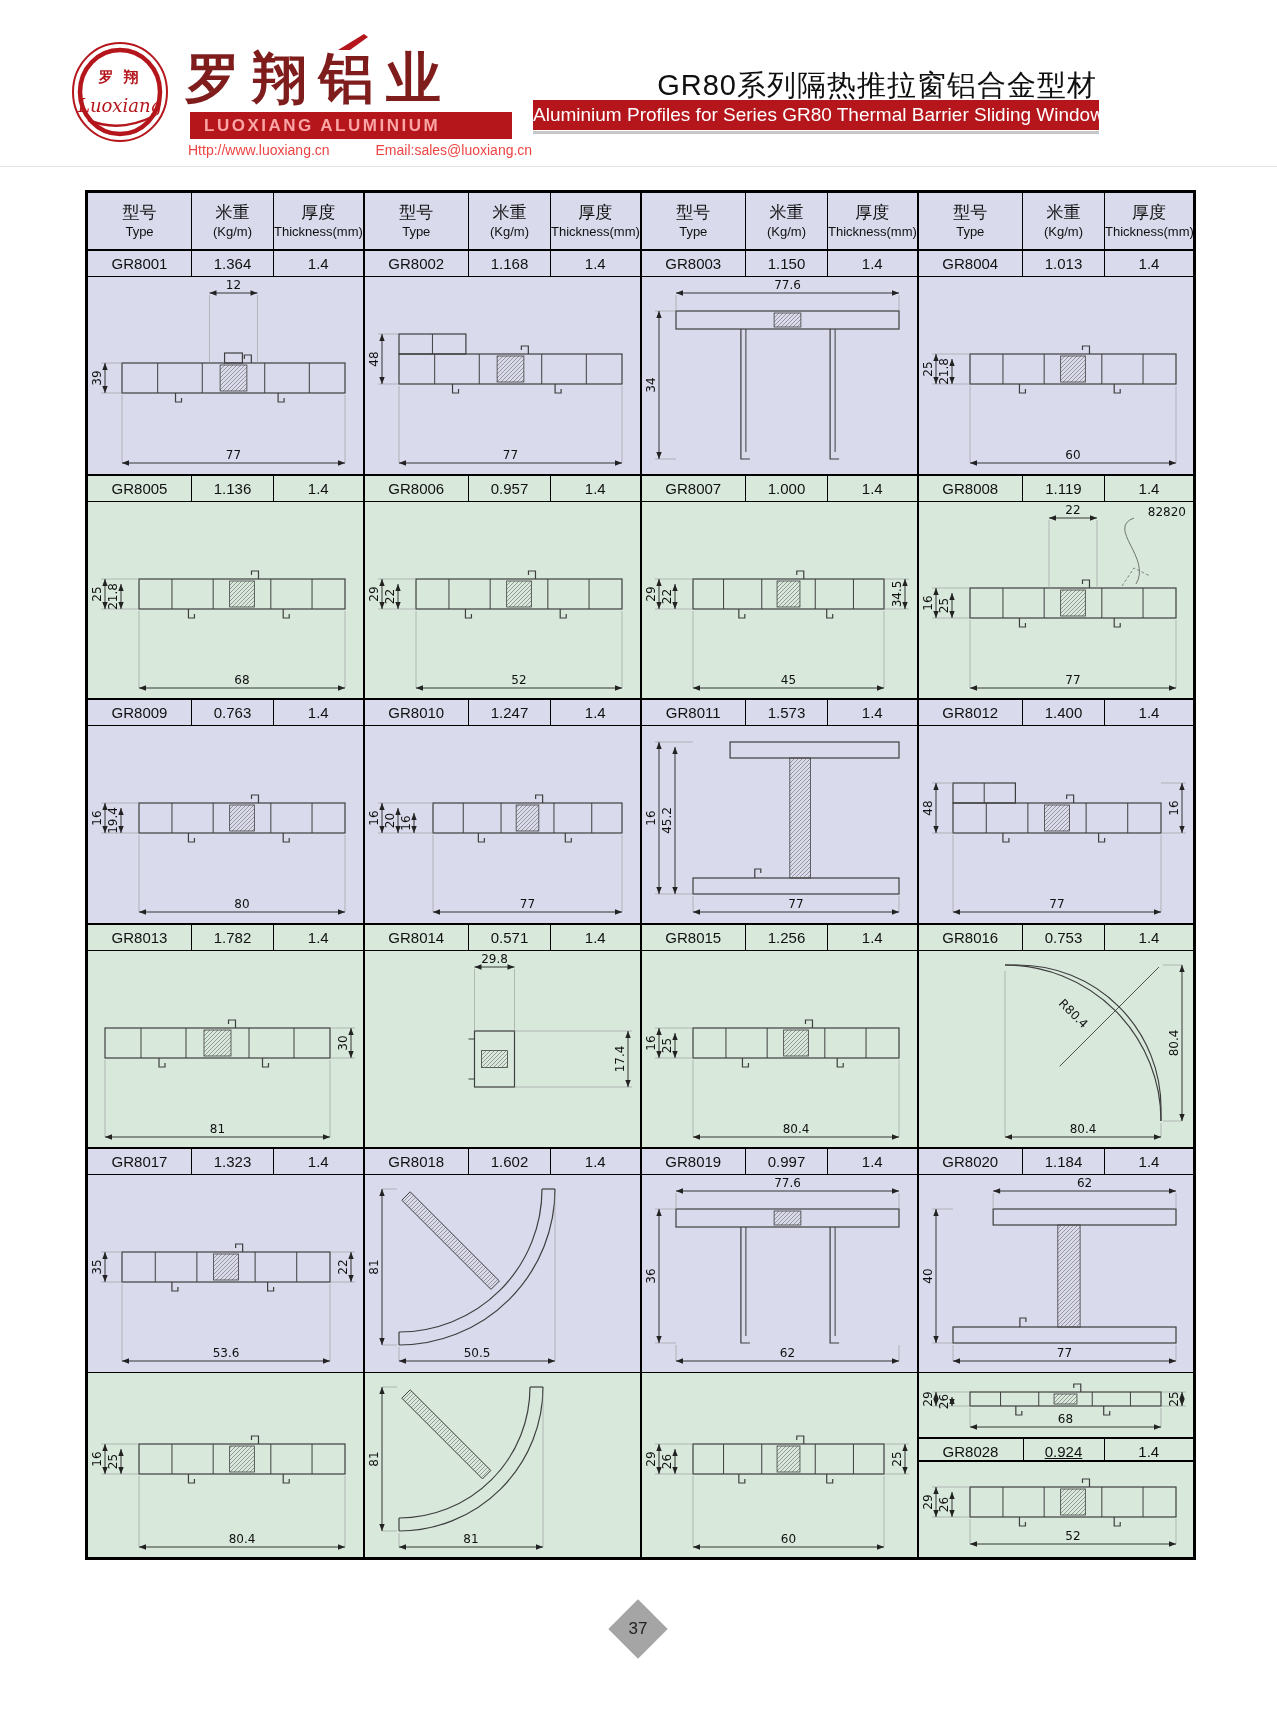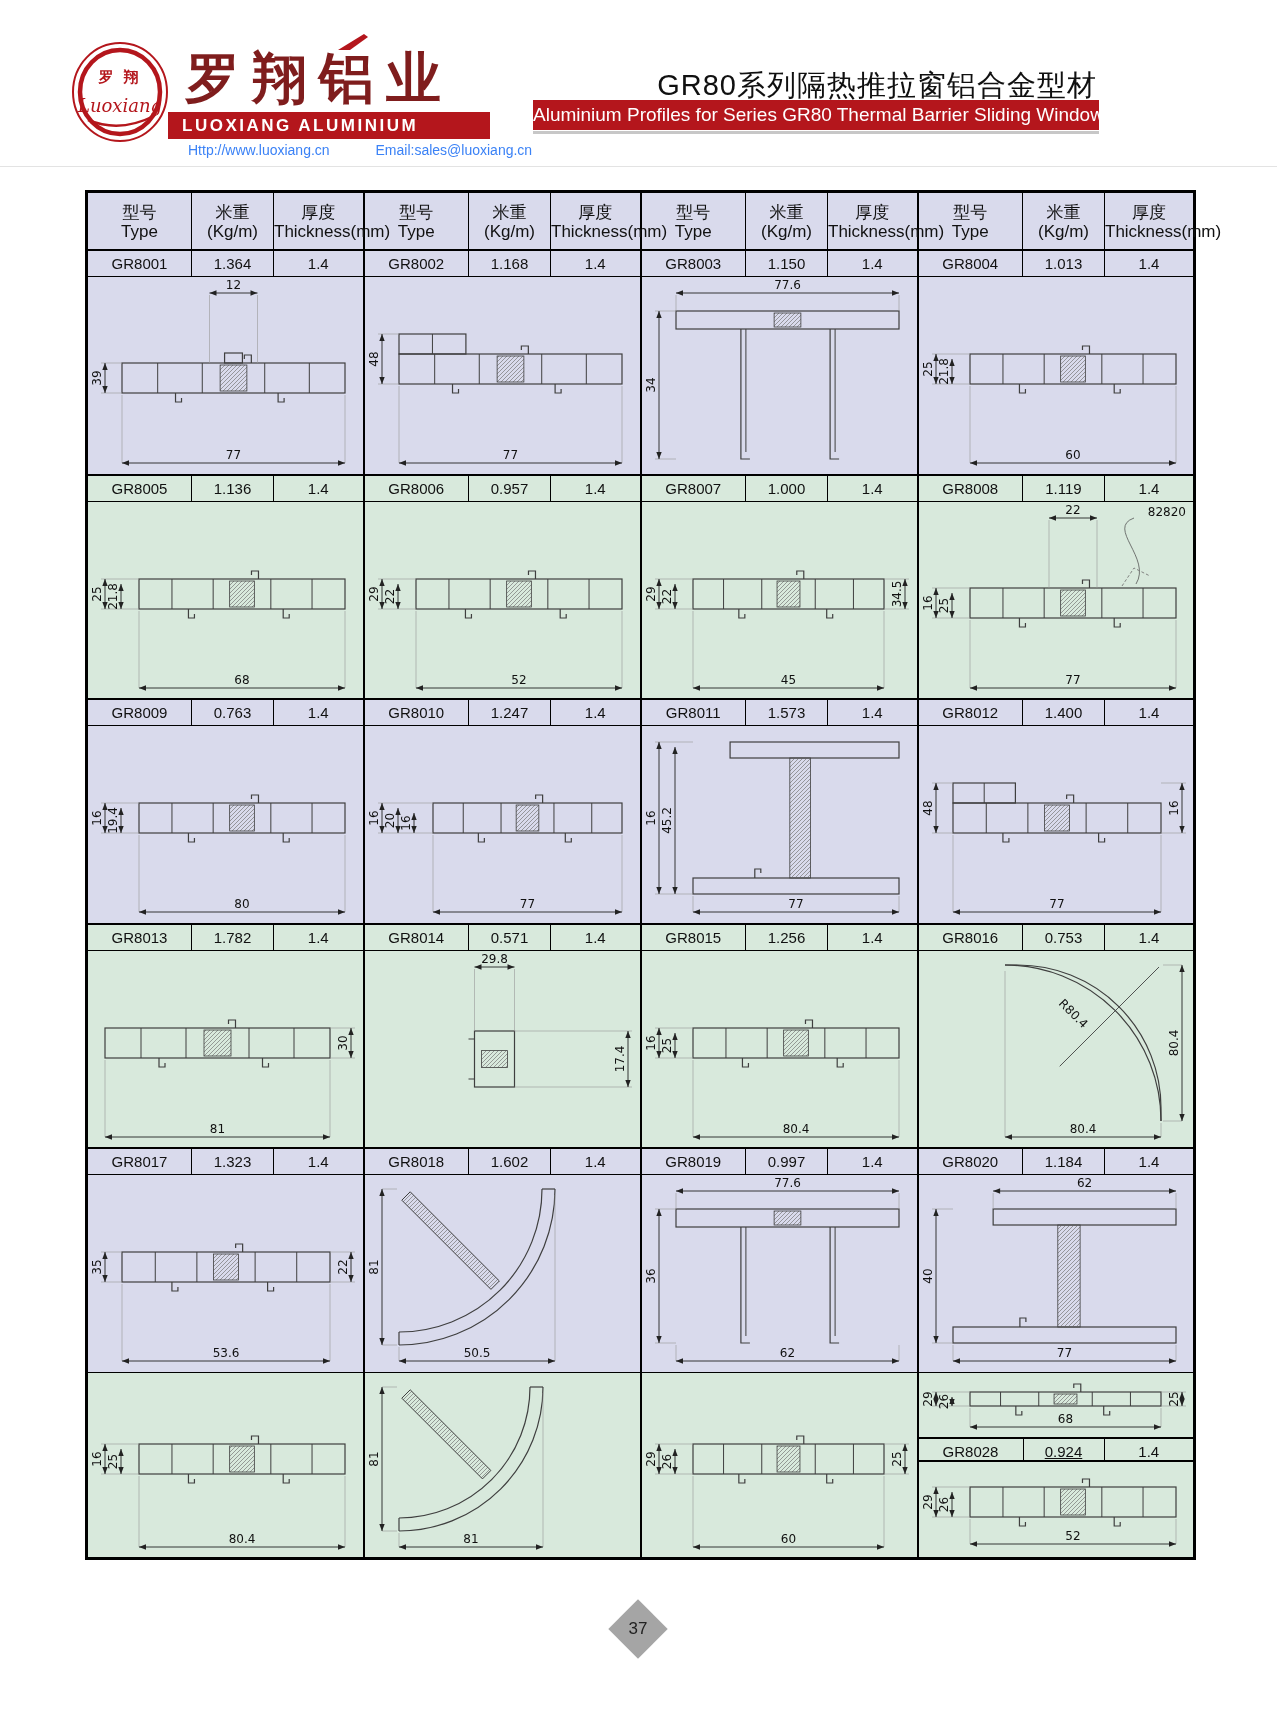--- a/index.html
+++ b/index.html
@@ -5,40 +5,40 @@
   html,body{margin:0;padding:0;}
   body{width:1277px;height:1720px;position:relative;background:#ffffff;
        font-family:"Liberation Sans",sans-serif;color:#111;overflow:hidden;}
   .page{position:absolute;inset:0;}
 
   
   .logo{position:absolute;left:70px;top:40px;width:100px;height:104px;}
   .company-cn{position:absolute;left:185px;top:42px;font-size:55px;font-weight:bold;
               letter-spacing:12px;color:#7f1d1d;white-space:nowrap;}
   .red-accent{position:absolute;left:338px;top:34px;width:30px;height:16px;}
-  .rbar-left{position:absolute;left:168px;top:112px;width:322px;height:27px;background:var(--red);
-             color:#ffffff;font-weight:bold;font-size:17px;letter-spacing:2.5px;line-height:27px;
+  .rbar-left{position:absolute;left:190px;top:112px;width:322px;height:27px;background:var(--red);
+             color:#fca5a5;font-weight:bold;font-size:17px;letter-spacing:2.5px;line-height:27px;
              padding-left:14px;box-sizing:border-box;white-space:nowrap;}
-  .urls{position:absolute;left:188px;top:142px;font-size:14px;color:#3b82f6;}
+  .urls{position:absolute;left:188px;top:142px;font-size:14px;color:#ef4444;}
   .urls span{margin-right:42px;}
   .series-cn{position:absolute;right:180px;top:66px;font-size:29px;font-weight:normal;
              letter-spacing:1px;color:#101010;white-space:nowrap;}
   .rbar-right{position:absolute;left:533px;top:100px;width:566px;height:30px;background:var(--red);
               color:#fff;font-size:19px;line-height:30px;text-align:center;white-space:nowrap;}
   .rbar-shadow{position:absolute;left:533px;top:131px;width:566px;height:3px;background:#c7c7c7;}
   .header-rule{position:absolute;left:0;top:166px;width:1277px;height:1px;background:#e3e3e3;}
 
   
   .cat{border-collapse:collapse;table-layout:fixed;width:1107px;position:absolute;left:85px;top:190px;
        border:3px solid #000;}
   .cat th,.cat td{border:1px solid #000;padding:0;text-align:center;vertical-align:middle;}
   .cat .gb{border-left-width:2px;}
   .cat tr.hdr th{height:56px;font-weight:normal;}
   .cat .cn{font-size:17px;line-height:22px;}
-  .cat .en{font-size:17px;line-height:16px;}
+  .cat .en{font-size:13px;line-height:16px;}
   .cat tr.drow td{height:25px;font-size:15px;border-top-width:2px;}
   .cat tr.grow td{vertical-align:top;}
   .bg-lav th,.bg-lav td,.bg-lav .mini-row{background:var(--lav);}
   .bg-grn th,.bg-grn td,.bg-grn .mini-row{background:var(--grn);}
   .cat svg{display:block;margin:0 auto;}
   .stack{display:flex;flex-direction:column;}
   .mini-row{display:flex;height:25px;line-height:25px;font-size:15px;
             border-top:2px solid #000;border-bottom:2px solid #000;box-sizing:border-box;}
   .mini-row .mc{box-sizing:border-box;}
   .mini-row .mc1{width:104px;text-align:center;}

